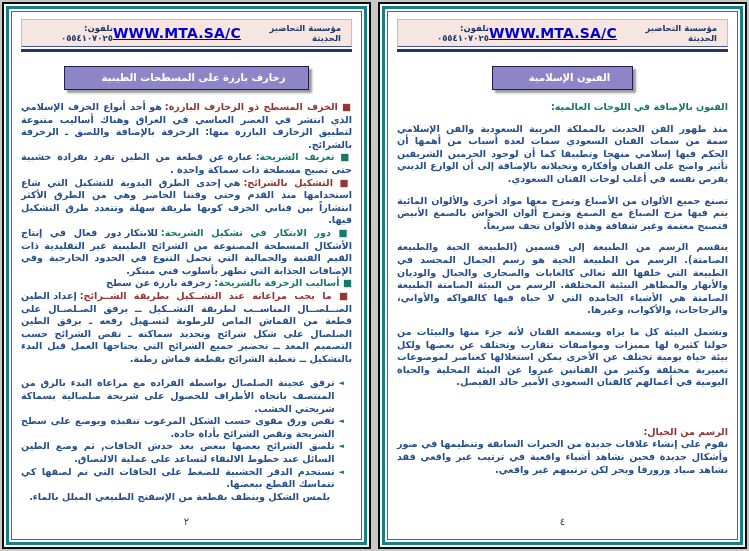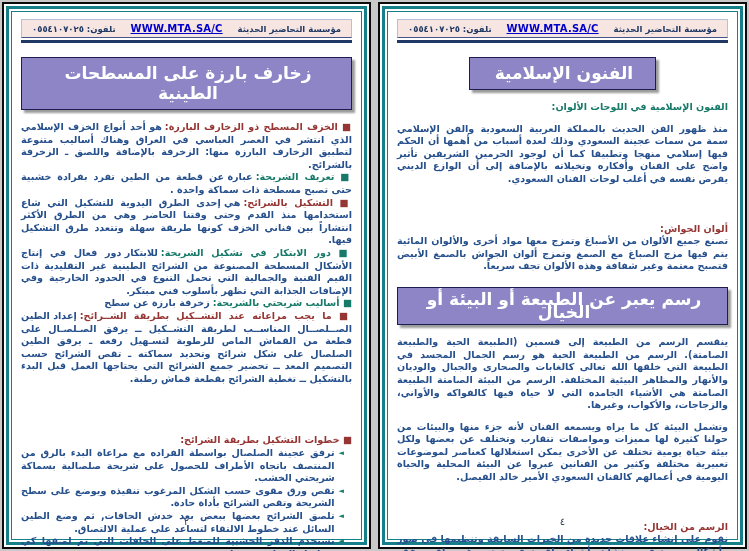--- a/index.html
+++ b/index.html
@@ -31,31 +31,31 @@
     align-items:center;
     justify-content:space-between;
     background:#f7e5e1;
     border:1px solid #b6c0d6;
     border-bottom:1px solid #44538a;
     padding:3px 10px;
     font-size:8.5px;
     font-weight:bold;
     color:#1f3864;
   }
-  .hdr a { color:#0000cc; text-decoration:underline; font-size:10px; letter-spacing:.2px; }
+  .hdr a { color:#0000cc; text-decoration:underline; font-size:14px; letter-spacing:.2px; }
   .hdr-rule { height:3px; background:#1f3864; margin-top:2px; }
   .title-wrap { text-align:center; margin:14px 0 11px 0; }
   .title-box {
     display:inline-block;
     background:#8d85c6;
     border:1px solid #1d1d52;
     color:#ffffff;
     font-weight:bold;
-    font-size:17px;
-    padding:5px 22px 6px 25px;
+    font-size:10px;
+    padding:5px 22px 6px 36px;
     box-shadow:3px 3px 2px #9b9b9b;
   }
   .body-text {
     font-size:9.6px;
     font-weight:bold;
     color:#26508c;
     line-height:12.6px;
     text-align:justify;
   }
   .para { margin:0; }
@@ -103,31 +103,30 @@
       <p class="para">
         <span class="lead lead-teal">■ تعريف الشريحة:</span><span>عبارة عن قطعة من الطين تفرد بفرادة خشبية حتى تصبح مسطحة ذات سماكة واحدة .</span>
       </p>
       <p class="para">
         <span class="lead lead-maroon">■ التشكيل بالشرائح:</span><span>هي إحدى الطرق اليدوية للتشكيل التي شاع استخدامها منذ القدم وحتى وقتنا الحاضر وهي من الطرق الأكثر انتشاراً بين فناني الخزف كونها طريقة سهلة وتتعدد طرق التشكيل فيها.</span>
       </p>
       <p class="para">
         <span class="lead lead-teal">■ دور الابتكار في تشكيل الشريحة:</span><span>للابتكار دور فعال في إنتاج الأشكال المسطحة المصنوعة من الشرائح الطينية غير التقليدية ذات القيم الفنية والجمالية التي تحمل التنوع في الحدود الخارجية وفي الإضافات الجذابة التي تظهر بأسلوب فني مبتكر.</span>
       </p>
       <p class="para">
-        <span class="lead lead-teal">■ أساليب شريحتي بالشريحة:</span><span>زخرفة بارزة عن سطح</span>
+        <span class="lead lead-teal">■ أساليب الزخرفة بالشريحة:</span><span>زخرفة بارزة عن سطح</span>
       </p>
 
 
       <p class="para">
         <span class="lead lead-maroon">■ ما يجب مراعاته عند التشــكيل بطريقة الشــرائح:</span><span>إعداد الطين الصــلصــال المناســب لطريقة التشــكيل ــ يرفق الصـلصـال على قطعة من القماش الماص للرطوبة لتسـهيل رفعه ـ يرفق الطين الصلصال على شكل شرائح وتحديد سماكته ـ تقص الشرائح حسب التصميم المعد ــ تحضير جميع الشرائح التي يحتاجها العمل قبل البدء بالتشكيل ــ تغطية الشرائح بقطعة قماش رطبة.</span>
       </p>
 
       <div class="gap-md"></div>
 
-      <p class="para lead-maroon">■ خطوات التشكيل بطريقة الشرائح:</p>
 
       <div class="step">
         <span class="arrow">◄</span>
         <span class="step-text">ترفق عجينة الصلصال بواسطة الفراده مع مراعاة البدء بالرق من المنتصف باتجاه الأطراف للحصول على شريحة صلصالية بسماكة شريحتي الخشب.</span>
       </div>
       <div class="step">
         <span class="arrow">◄</span>
         <span class="step-text">تقص ورق مقوى حسب الشكل المرغوب تنفيذه ويوضع على سطح الشريحة وتقص الشرائح بأداة حادة.</span>
       </div>
       <div class="step">
@@ -156,33 +155,29 @@
       <span>تلفون: ٠٥٥٤١٠٧٠٢٥</span>
     </div>
     <div class="hdr-rule"></div>
 
     <div class="title-wrap">
       <div class="title-box">الفنون الإسلامية</div>
     </div>
 
     <div class="body-text">
       <div class="sect">
-        <span class="sect-head lead-teal">الفنون الإسلامية في اللوحات الألوان:</span>
+        <span class="sect-head lead-teal">الفنون بالإضافة في اللوحات العالمية:</span>
       </div>
       <div class="sect">
-        <span>منذ ظهور الفن الحديث بالمملكة العربية السعودية والفن الإسلامي سمة من سمات عجينة السعودي وذلك لعدة أسباب من أهمها أن الحكم فيها إسلامي منهجا وتطبيقا كما أن لوجود الحرمين الشريفين تأثير واضح على الفنان وأفكاره وتخيلاته بالإضافة إلى أن الوازع الديني يفرض نفسه في أغلب لوحات الفنان السعودي.</span>
+        <span>منذ ظهور الفن الحديث بالمملكة العربية السعودية والفن الإسلامي سمة من سمات الفنان السعودي سمات لعدة أسباب من أهمها أن الحكم فيها إسلامي منهجا وتطبيقا كما أن لوجود الحرمين الشريفين تأثير واضح على الفنان وأفكاره وتخيلاته بالإضافة إلى أن الوازع الديني يفرض نفسه في أغلب لوحات الفنان السعودي.</span>
       </div>
       <div class="sect">
-        <span class="sect-head lead-maroon">ألوان الجواش:</span>
         <span>تصنع جميع الألوان من الأصباغ وتمزج معها مواد أخرى والألوان المائية يتم فيها مزج الصباغ مع الصمغ وتمزج ألوان الجواش بالصمغ الأبيض فتصبح معتمة وغير شفافة وهذه الألوان تجف سريعاً.</span>
       </div>
 
-      <div class="title-wrap">
-        <div class="title-box">رسم يعبر عن الطبيعة أو البيئة أو الخيال</div>
-      </div>
 
       <div class="sect">
         <span>ينقسم الرسم من الطبيعة إلى قسمين (الطبيعة الحية والطبيعة الصامتة). الرسم من الطبيعة الحية هو رسم الجمال المجسد في الطبيعة التي خلقها الله تعالى كالغابات والصحارى والجبال والوديان والأنهار والمظاهر البيئية المختلفة. الرسم من البيئة الصامتة الطبيعة الصامتة هي الأشياء الجامده التي لا حياة فيها كالفواكه والأواني، والزجاجات، والأكواب، وغيرها.</span>
       </div>
       <div class="sect">
         <span>وتشمل البيئة كل ما يراه ويسمعه الفنان لأنه جزء منها والبيئات من حولنا كثيرة لها مميزات ومواصفات تتقارب وتختلف عن بعضها ولكل بيئة حياة يومية تختلف عن الأخرى يمكن استغلالها كعناصر لموضوعات تعبيرية مختلفة وكثير من الفنانين عبروا عن البيئة المحلية والحياة اليومية في أعمالهم كالفنان السعودي الأمير خالد الفيصل.</span>
       </div>
       <div class="sect">
         <span class="sect-head lead-maroon">الرسم من الخيال:</span>
         <span>نقوم على إنشاء علاقات جديدة من الخبرات السابقة وتنظيمها في صور وأشكال جديدة فحين نشاهد أشياء واقعية في ترتيب غير واقعي فقد نشاهد صياد وزورقا وبحر لكن ترتيبهم غير واقعي.</span>

